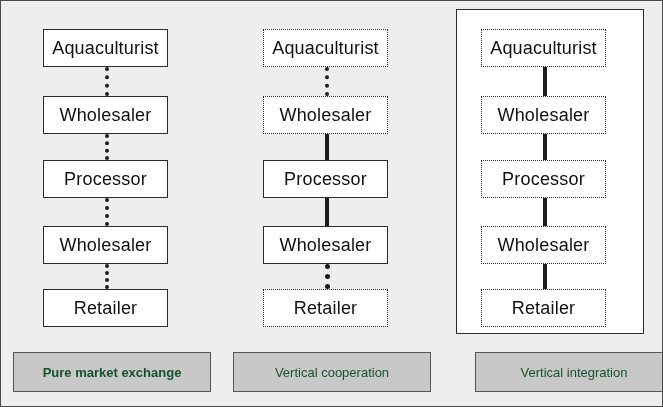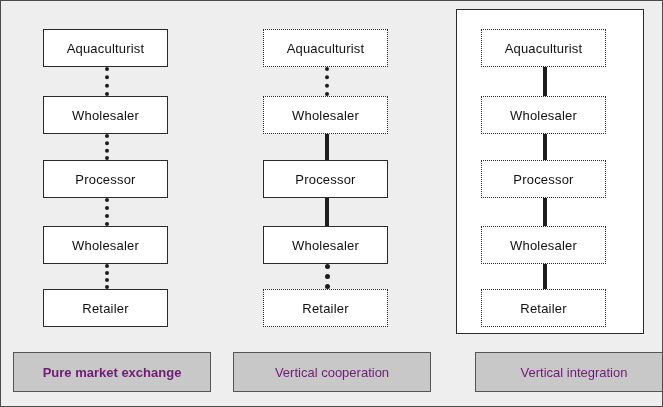--- a/index.html
+++ b/index.html
@@ -44,21 +44,21 @@
 
   .node {
     position: absolute;
     width: 125px;
     height: 38px;
     background: #ffffff;
     box-sizing: border-box;
     display: flex;
     align-items: center;
     justify-content: center;
-    font-size: 13px;
+    font-size: 18px;
     color: #111111;
     letter-spacing: 0.2px;
   }
   .node.solid  { border: 1px solid #2b2b2b; }
   .node.dotted { border: 1px dotted #2b2b2b; }
 
   
   .conn {
     position: absolute;
     width: 4px;
@@ -80,21 +80,21 @@
     bottom: 14px;
     width: 198px;
     height: 40px;
     background: #c8c8c8;
     border: 1px solid #555555;
     box-sizing: border-box;
     display: flex;
     align-items: center;
     justify-content: center;
     font-size: 13px;
-    color: #701a75;
+    color: #14532d;
   }
   .caption.bold { font-weight: bold; }
   .caption.c1 { left: 12px; }
   .caption.c2 { left: 232px; }
   .caption.c3 { left: 450px; margin-left: 24px; }
 </style>
 </head>
 <body>
 
 <div id="figure">

